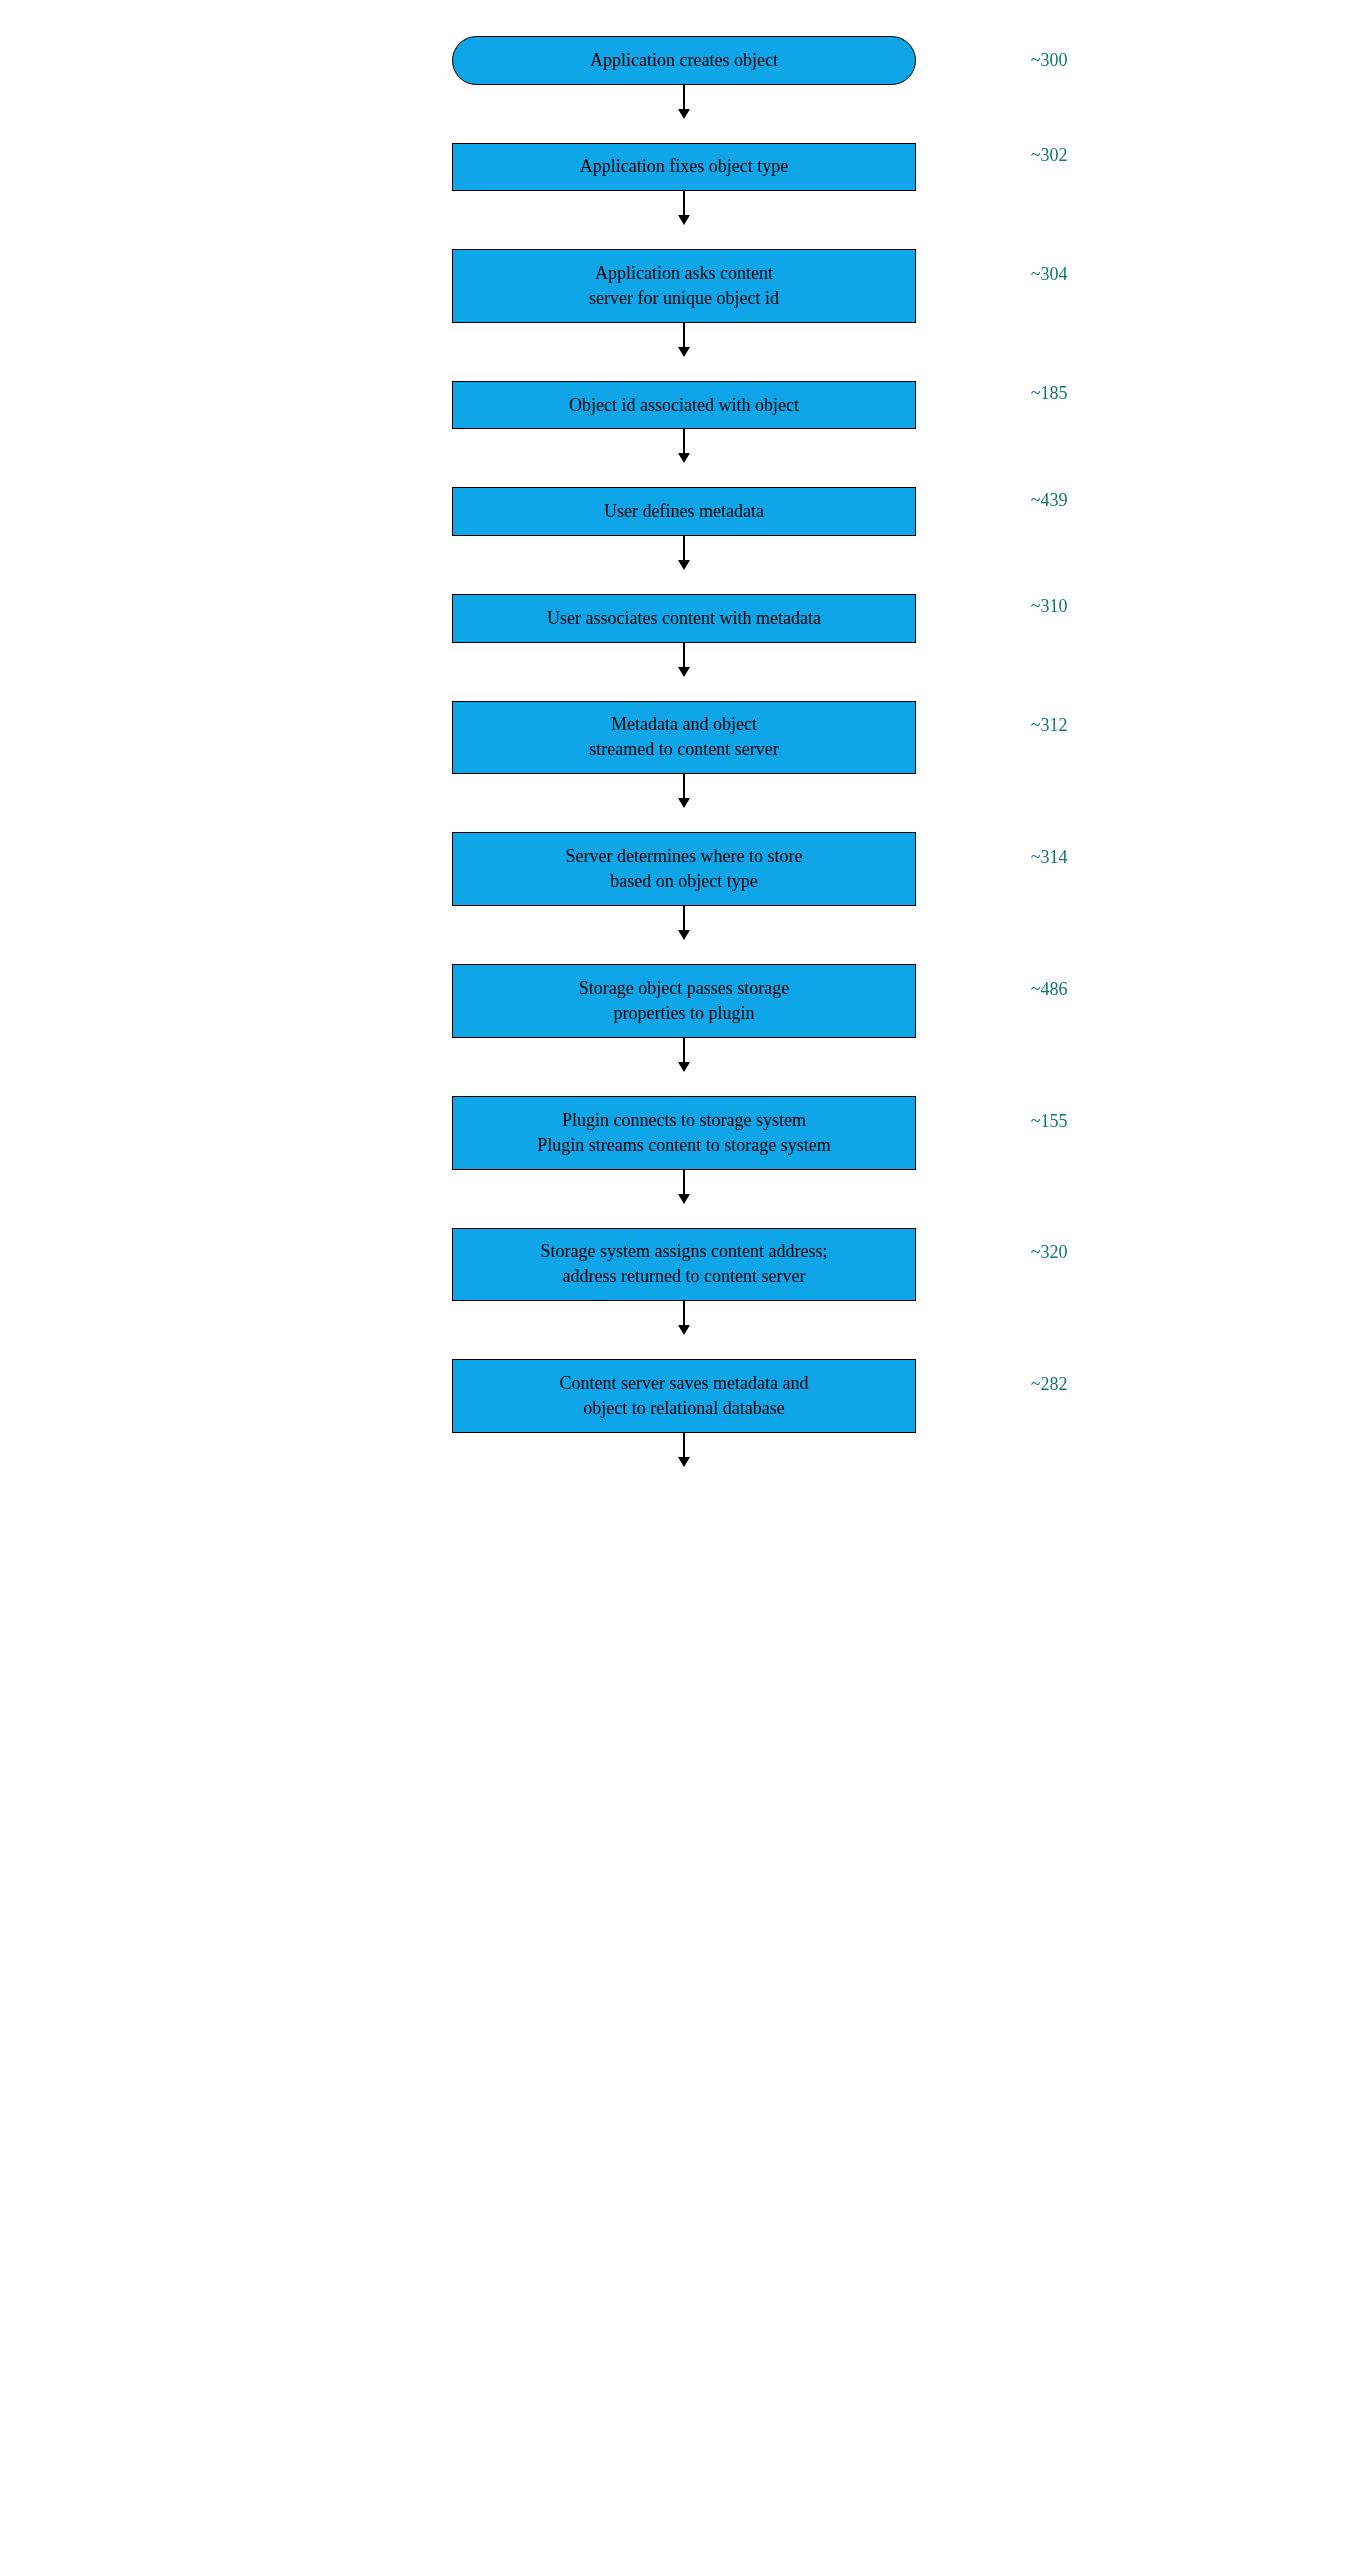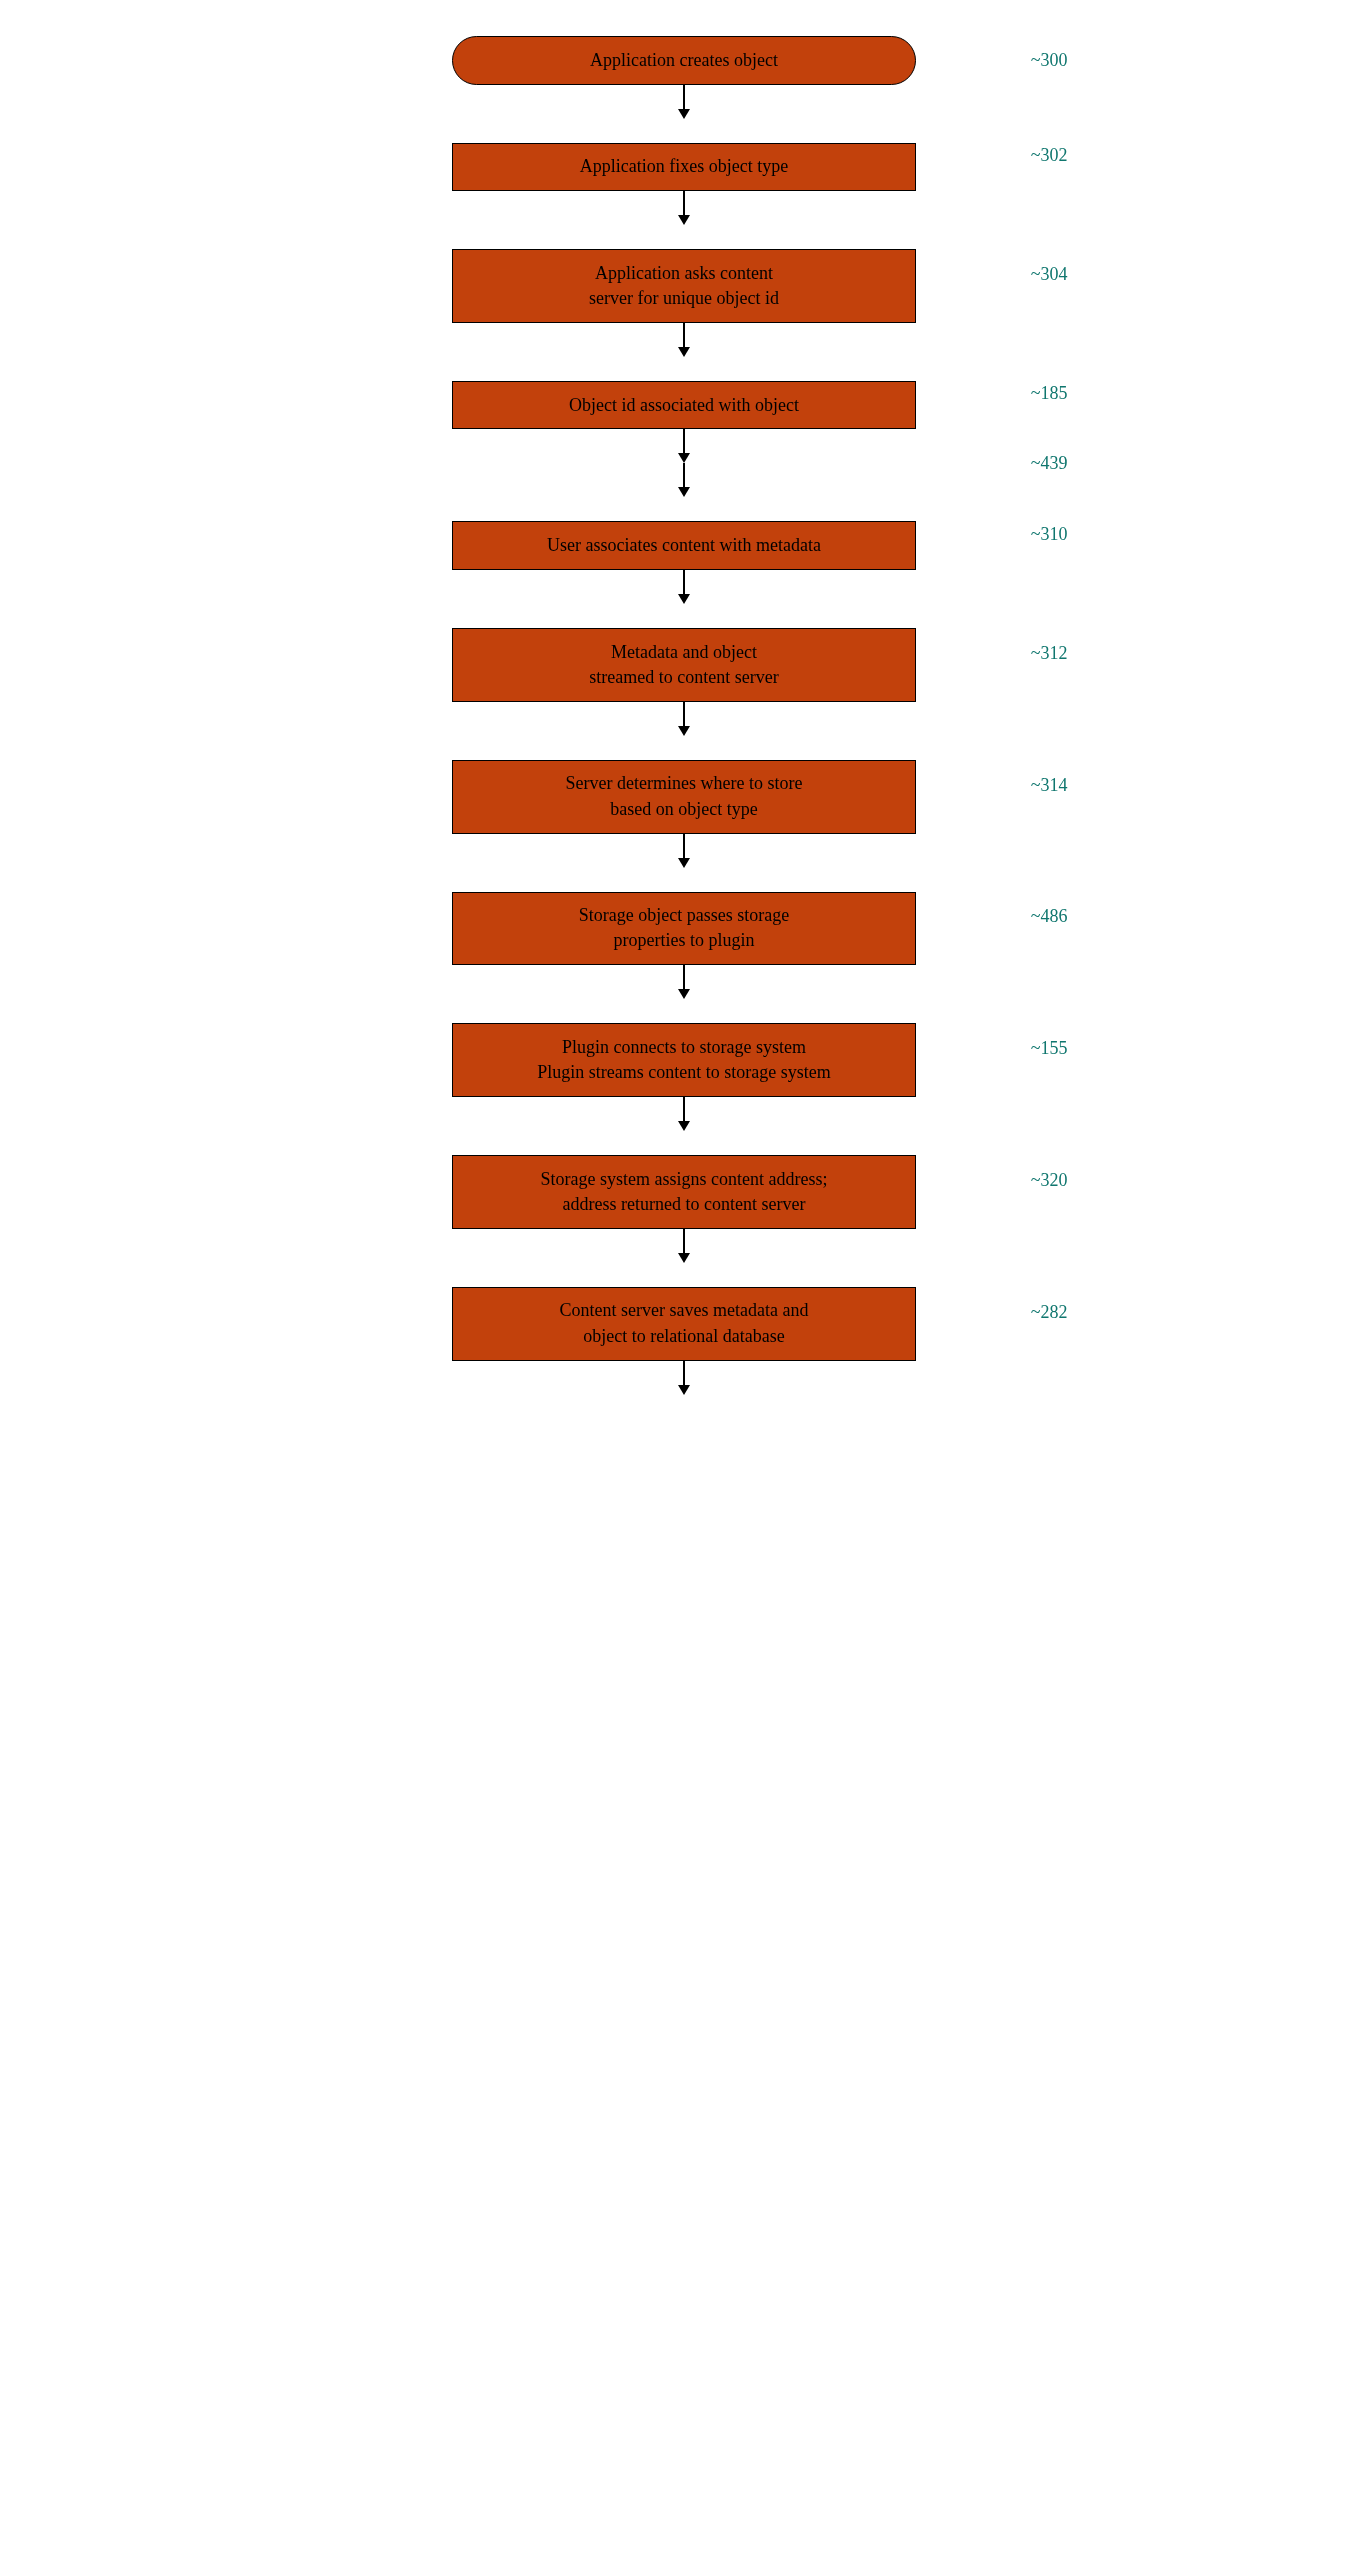--- a/index.html
+++ b/index.html
@@ -24,21 +24,21 @@
       width: 100%;
       justify-content: center;
       position: relative;
     }
     .node {
       border: 1.8px solid #000;
       text-align: center;
       font-size: 18px;
       line-height: 1.4;
       padding: 10.7px 18px;
-      background: #c2410c;
+      background: #0ea5e9;
       position: relative;
     }
     .node.rounded {
       border-radius: 27px;
     }
     .node.rect {
       border-radius: 0;
       margin-top: 24px;
     }
     .node-main {
@@ -103,20 +103,21 @@
     </div>
     <div class="node-wrapper">
       <div class="node node-main rect">Object id associated with object</div>
       <span class="ref-label">~185</span>
     </div>
     <div class="arrow">
       <div class="arrow-line"></div>
       <div class="arrow-head"></div>
     </div>
     <div class="node-wrapper">
+      <div class="node node-main rect">User defines metadata</div>
       <span class="ref-label">~439</span>
     </div>
     <div class="arrow">
       <div class="arrow-line"></div>
       <div class="arrow-head"></div>
     </div>
     <div class="node-wrapper">
       <div class="node node-main rect">User associates content with metadata</div>
       <span class="ref-label">~310</span>
     </div>

